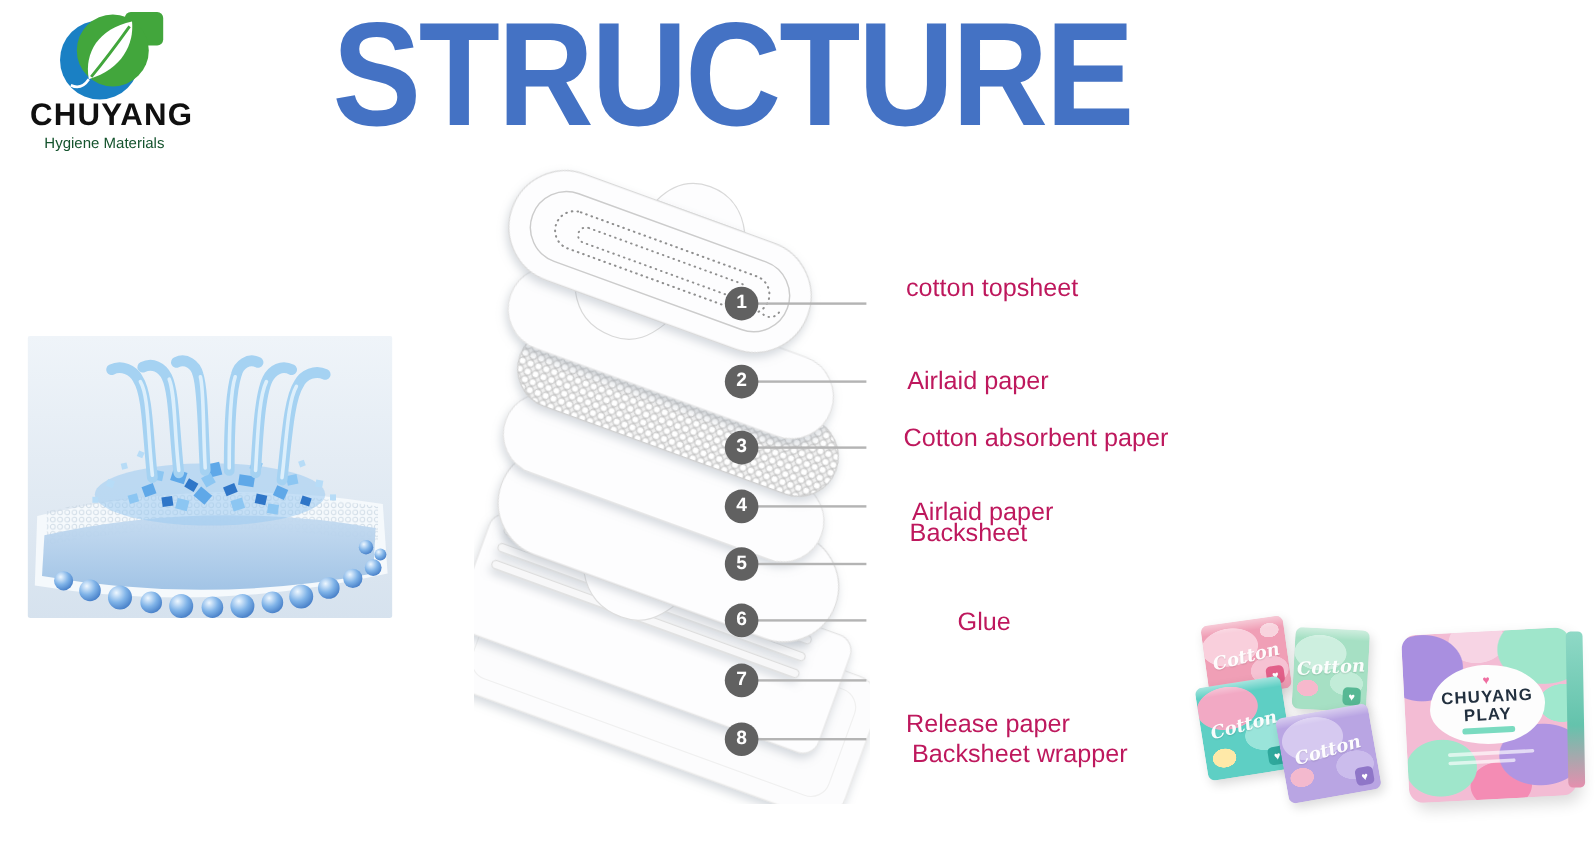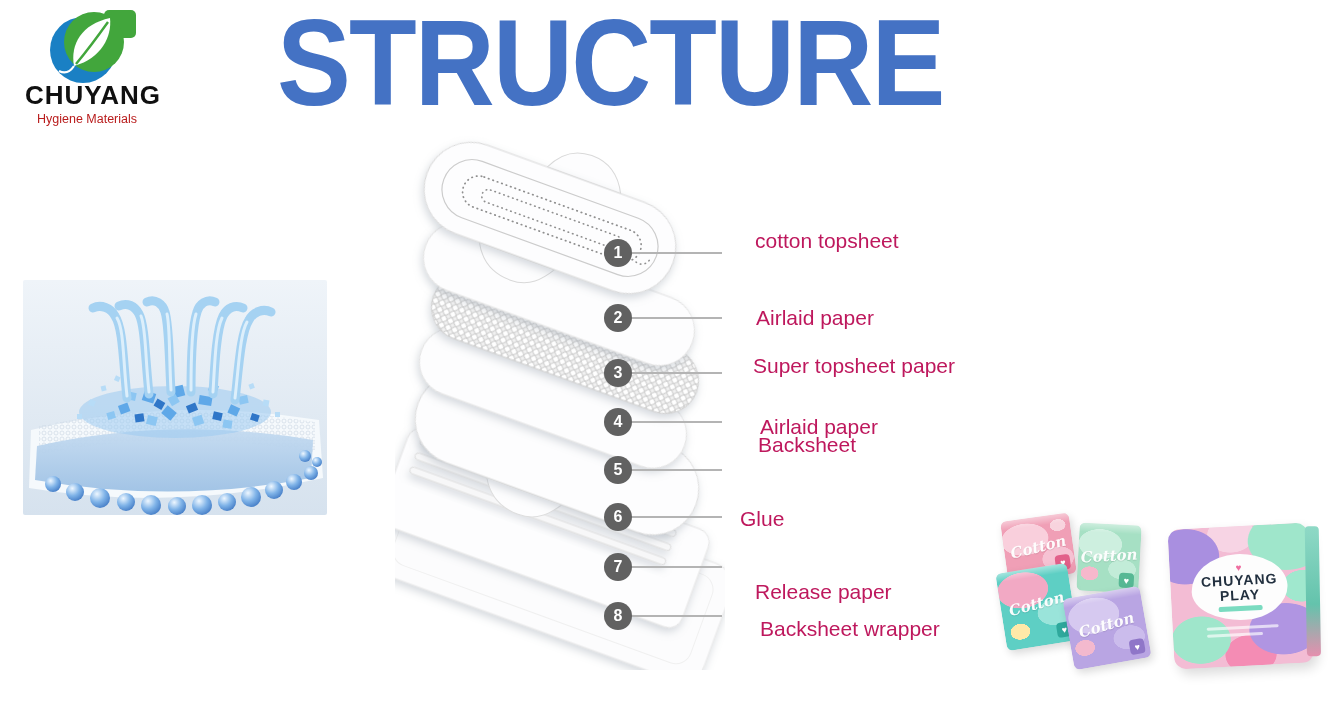--- a/index.html
+++ b/index.html
@@ -4,21 +4,21 @@
 <style>
   html,body{margin:0;padding:0;background:#fff;}
   body{width:1329px;height:716px;position:relative;overflow:hidden;
        font-family:"Liberation Sans",sans-serif;color:#111;}
 
   
   .logo-mark{position:absolute;left:46px;top:8px;width:96px;height:76px;}
   .brand-name{position:absolute;left:25px;top:80px;width:124px;text-align:center;
               font-size:26px;font-weight:700;letter-spacing:1px;color:#101010;}
   .brand-tagline{position:absolute;left:25px;top:112px;width:124px;text-align:center;
-              font-size:12.5px;color:#b91c1c;}
+              font-size:12.5px;color:#14532d;}
   .page-title{position:absolute;left:277px;top:6px;font-size:123px;font-weight:700;
               letter-spacing:-2px;line-height:0.92;color:#4472C4;white-space:nowrap;
               transform:scaleX(0.9);transform-origin:left top;}
 
   
   .leader{position:absolute;height:2px;background:#b4b4b4;z-index:1;}
   .badge{position:absolute;width:28px;height:28px;border-radius:50%;background:#616161;
          color:#fff;display:flex;align-items:center;justify-content:center;
          font-size:16px;font-weight:700;z-index:2;}
   .layer-label{position:absolute;font-size:21px;line-height:24px;color:#be185d;white-space:nowrap;}
@@ -155,25 +155,25 @@
   </div>
 <div class="badge" style="left:604px;top:553px">
     <span>7</span>
   </div>
 <div class="badge" style="left:604px;top:602px">
     <span>8</span>
   </div>
 
 <div class="layer-label" style="left:755px;top:229px">cotton topsheet</div>
 <div class="layer-label" style="left:756px;top:306px">Airlaid paper</div>
-<div class="layer-label" style="left:753px;top:354px">Super topsheet paper</div>
+<div class="layer-label" style="left:753px;top:354px">Cotton absorbent paper</div>
 <div class="layer-label" style="left:760px;top:415px">Airlaid paper</div>
 <div class="layer-label" style="left:758px;top:433px">Backsheet</div>
-<div class="layer-label" style="left:740px;top:507px">Glue</div>
-<div class="layer-label" style="left:755px;top:580px">Release paper</div>
+<div class="layer-label" style="left:798px;top:507px">Glue</div>
+<div class="layer-label" style="left:755px;top:592px">Release paper</div>
 <div class="layer-label" style="left:760px;top:617px">Backsheet wrapper</div>
 
 <svg style="position:absolute;left:23px;top:280px;" width="304" height="235" viewBox="0 0 304 235">
   <defs>
     <linearGradient id="pbg" x1="0" y1="0" x2="0" y2="1">
       <stop offset="0" stop-color="#eff4f9"></stop>
         <stop offset="1" stop-color="#d6e2ee"></stop>
     </linearGradient>
     <linearGradient id="slab" x1="0" y1="0" x2="0" y2="1">
       <stop offset="0" stop-color="#c3daf0"></stop>

